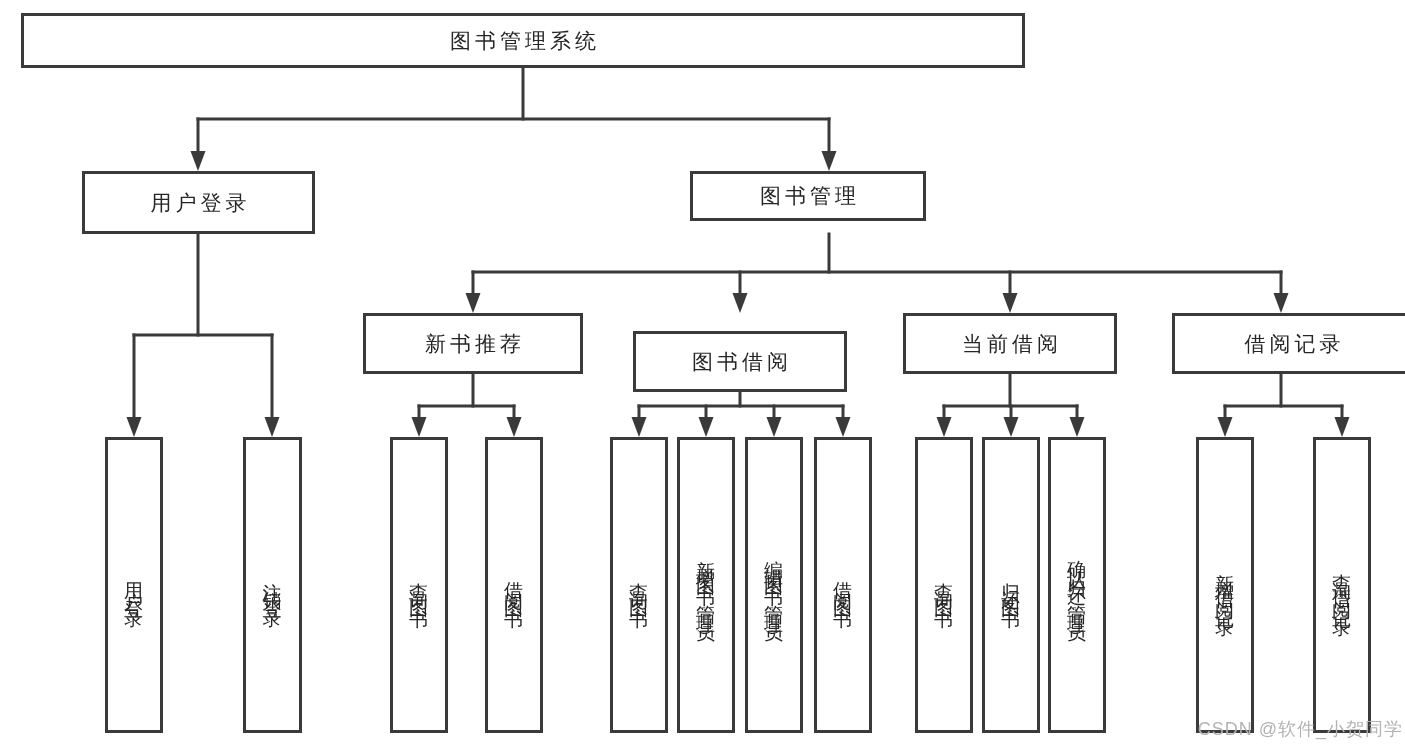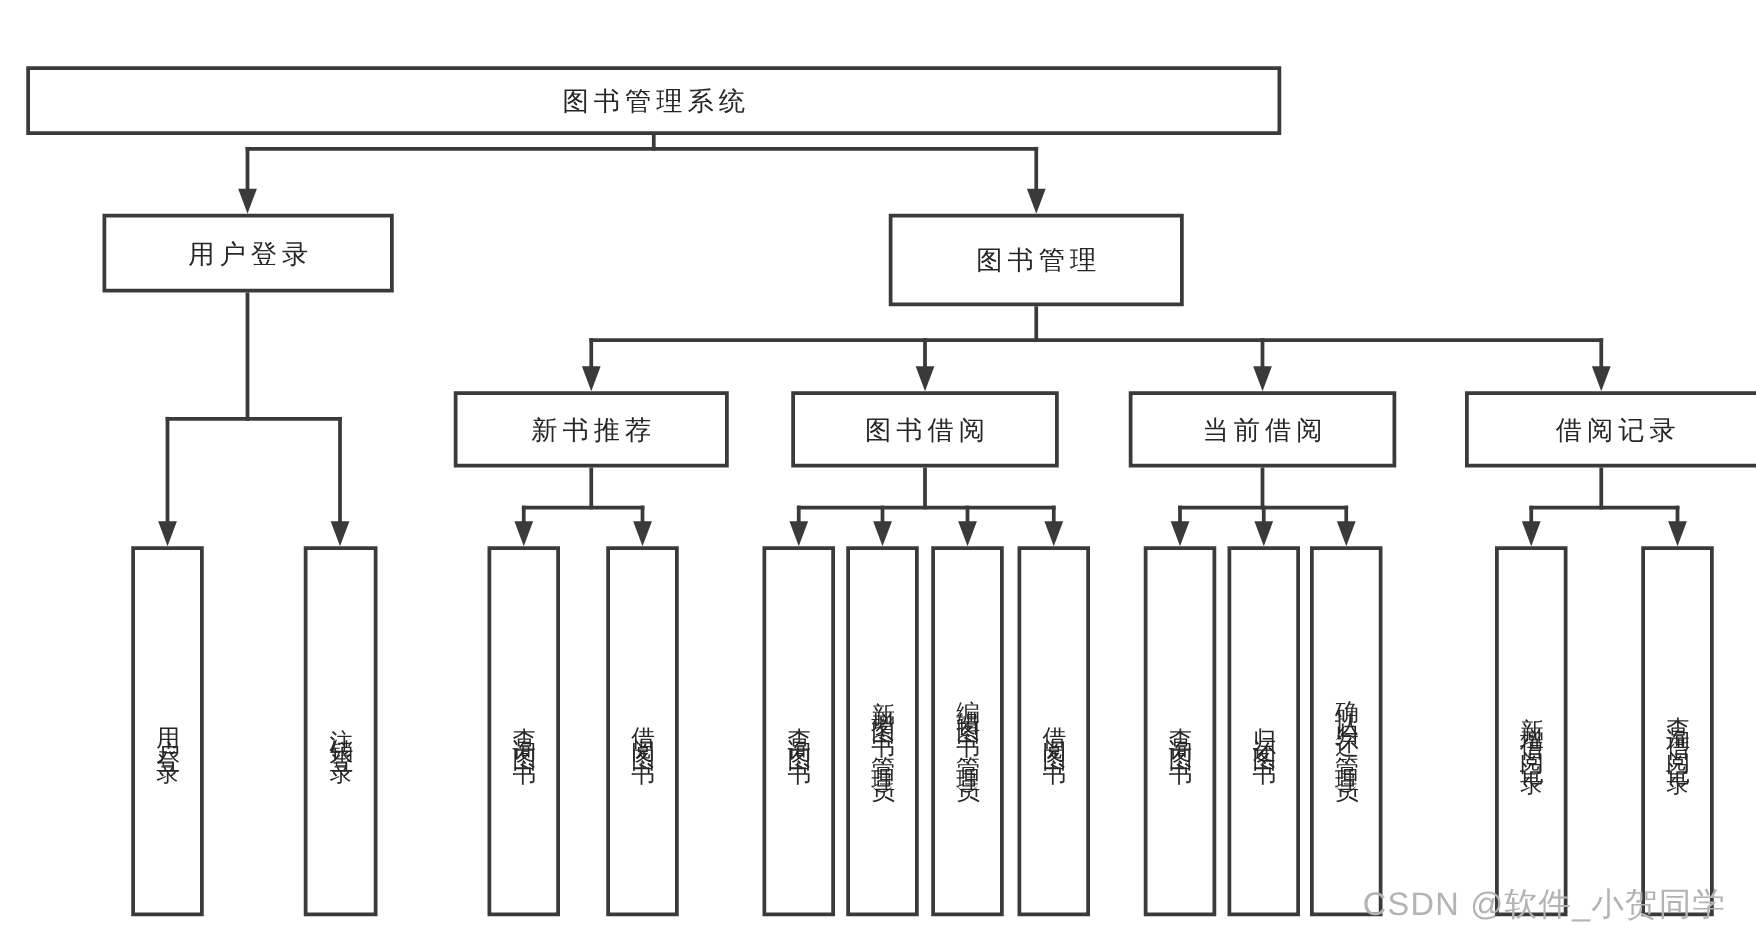--- a/index.html
+++ b/index.html
@@ -36,23 +36,23 @@
   }
   .node.v span {
     writing-mode: vertical-rl;
     text-orientation: mixed;
     font-size: 19px;
     letter-spacing: 9px;
     line-height: 1;
   }
   #watermark {
     position: absolute;
-    right: 24px;
+    right: 2px;
     bottom: 6px;
-    font-size: 26px;
+    font-size: 18px;
     color: #b3b3b3;
     letter-spacing: 1px;
     z-index: 3;
     white-space: nowrap;
   }
 </style>
 </head>
 <body>
 
 <div id="stage">
@@ -128,35 +128,35 @@
         <line x1="1281" y1="374" x2="1281" y2="406" fill="none"></line>
         <line x1="1225" y1="406" x2="1342" y2="406" fill="none"></line>
         <line x1="1225" y1="406" x2="1225" y2="418" fill="none"></line>
         <polygon points="1217.5,417 1232.5,417 1225,437" stroke="none"></polygon>
         <line x1="1342" y1="406" x2="1342" y2="418" fill="none"></line>
         <polygon points="1334.5,417 1349.5,417 1342,437" stroke="none"></polygon>
       </g>
     </g>
   </svg>
 
-  <div class="node h" style="left:21px; top:13px; width:1004px; height:55px;margin-top:40px;">
+  <div class="node h" style="left:21px; top:13px; width:1004px; height:55px;">
     <span>图书管理系统</span>
   </div>
 
   <div class="node h" style="left:82px; top:171px; width:233px; height:63px;">
     <span>用户登录</span>
   </div>
-  <div class="node h" style="left:711px; top:171px; width:236px; height:74px;">
+  <div class="node h" style="left:690px; top:171px; width:236px; height:50px;">
     <span>图书管理</span>
   </div>
 
   <div class="node h" style="left:363px; top:313px; width:220px; height:61px;">
     <span>新书推荐</span>
   </div>
-  <div class="node h" style="left:633px; top:313px; width:214px; height:61px;">
+  <div class="node h" style="left:633px; top:331px; width:214px; height:61px;">
     <span>图书借阅</span>
   </div>
   <div class="node h" style="left:903px; top:313px; width:214px; height:61px;text-align:right;">
     <span>当前借阅</span>
   </div>
   <div class="node h" style="left:1172px; top:313px; width:241px; height:61px;">
     <span>借阅记录</span>
   </div>
 
   <div class="node v" style="left:105px; top:437px; width:58px; height:296px;">

